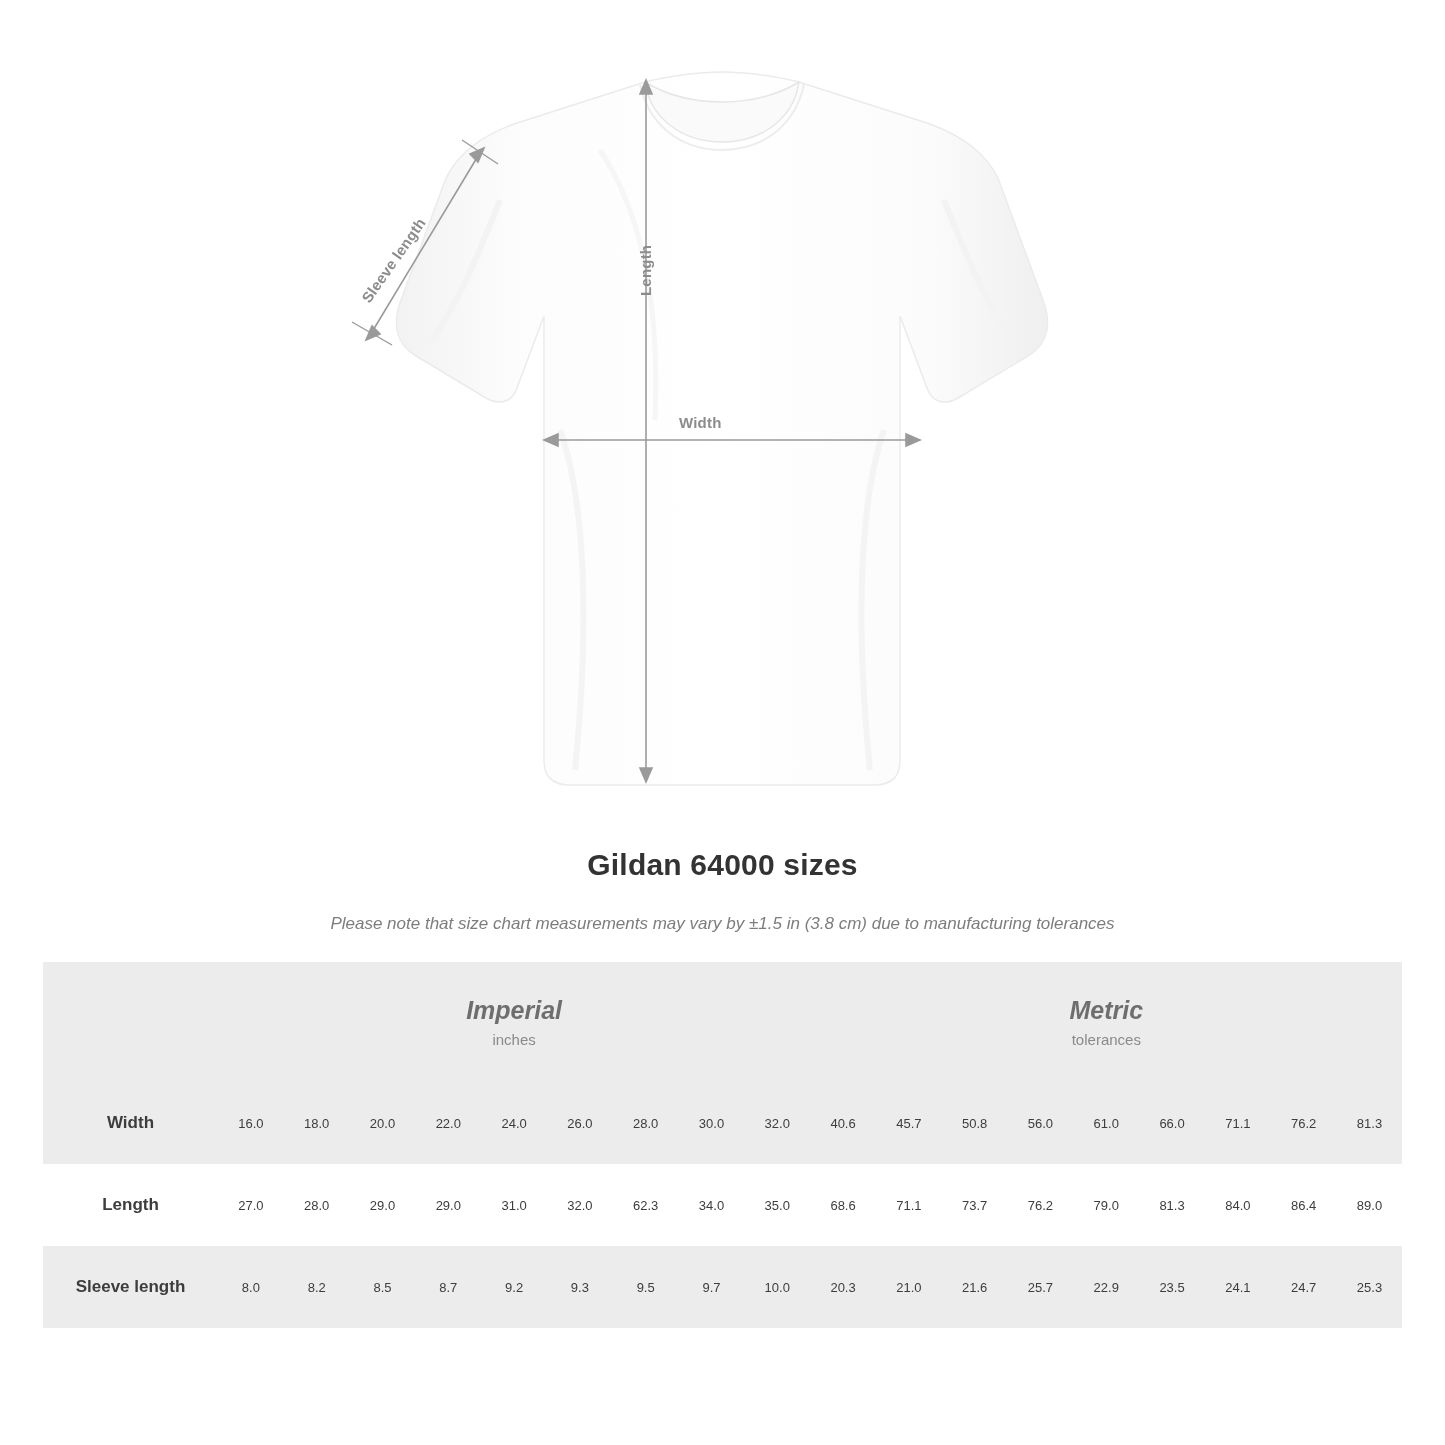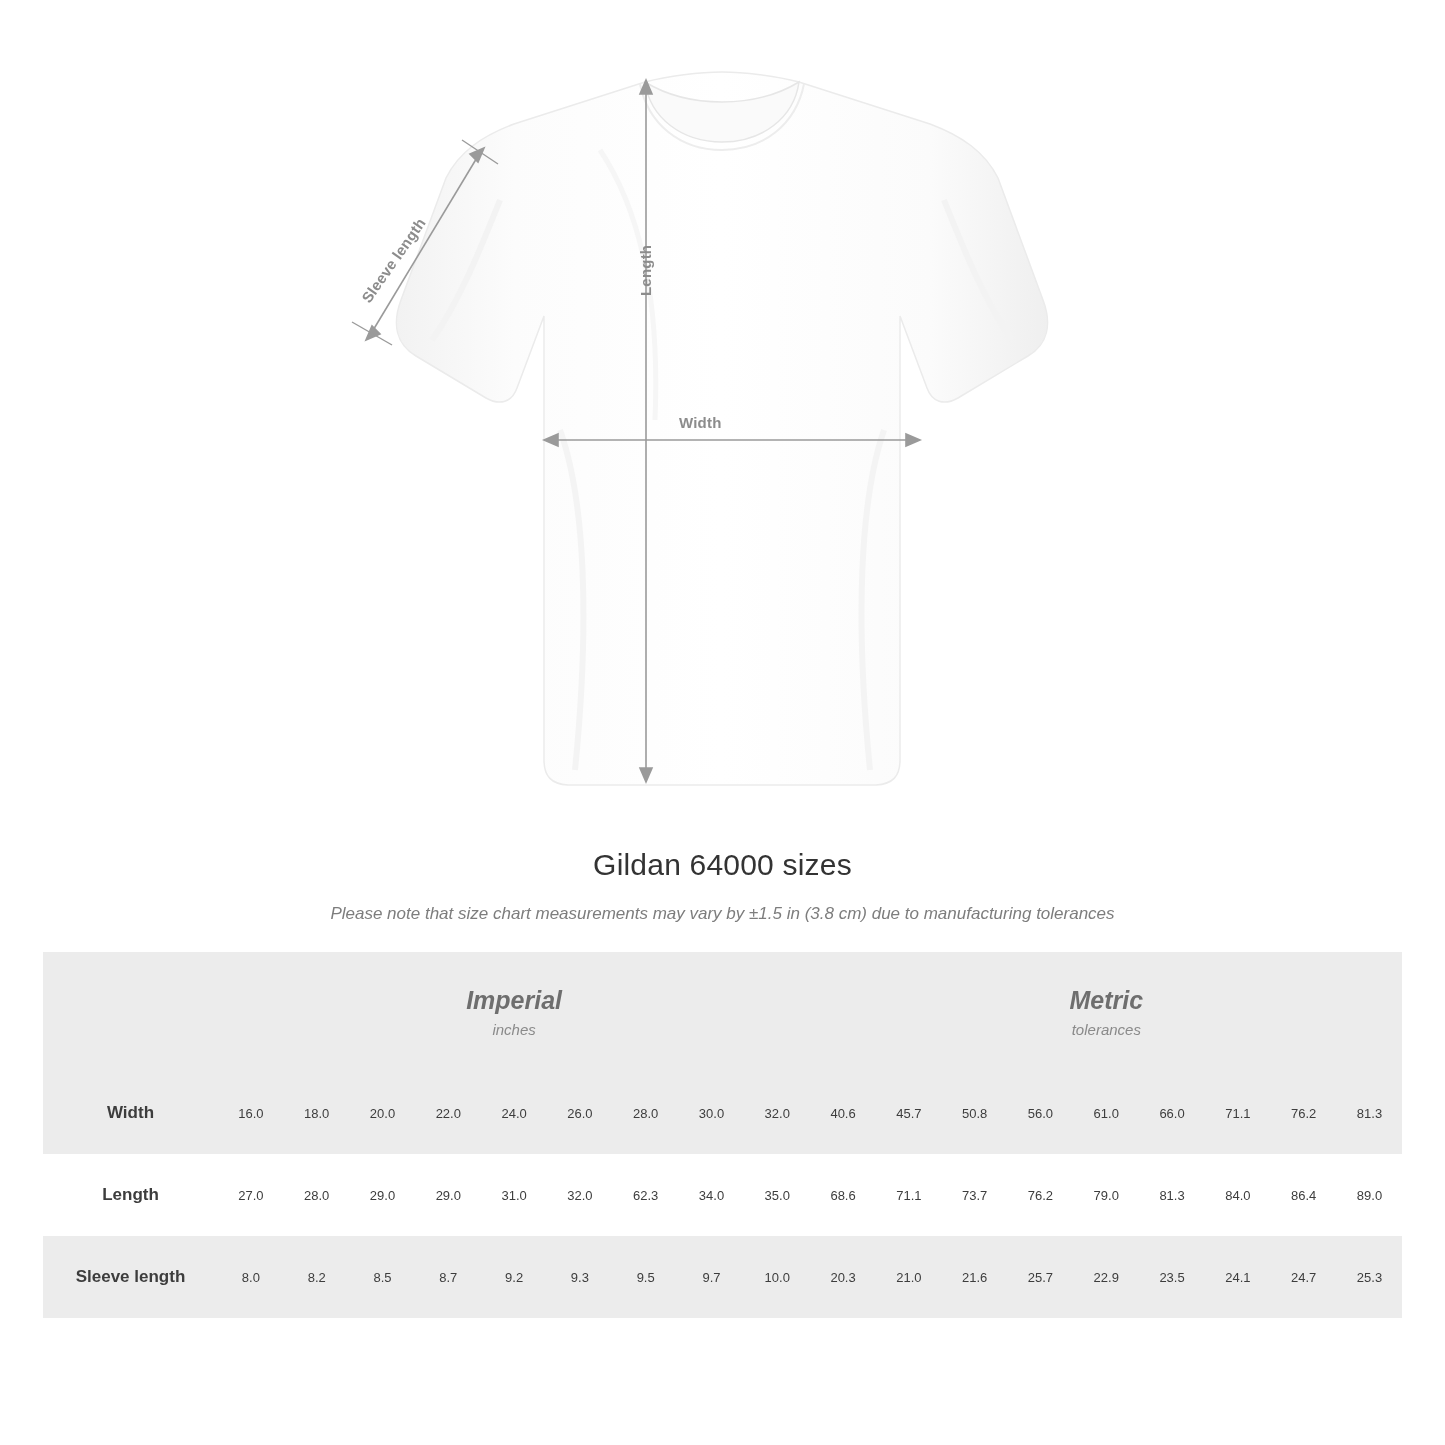--- a/index.html
+++ b/index.html
@@ -54,30 +54,30 @@
     transform-origin: left top;
   }
 
   
   .title-block {
     text-align: center;
     margin-top: 18px;
   }
   .chart-title {
     font-size: 30px;
-    font-weight: normal;
+    font-weight: bold;
     color: #333333;
     margin: 0;
     letter-spacing: 0.2px;
   }
   .chart-note {
     font-size: 17px;
     font-style: italic;
     color: #7d7d7d;
-    margin-top: 22px;
+    margin-top: 32px;
   }
 
   
   .table-wrap {
     margin: 28px 43px 0 43px;
     width: 1359px;
   }
   table.size-table {
     border-collapse: collapse;
     width: 100%;
@@ -98,21 +98,20 @@
   }
   .unit-name {
     font-size: 25px;
     font-style: italic;
     font-weight: bold;
     color: #6e6e6e;
     line-height: 1.15;
   }
   .unit-sub {
     font-size: 15px;
-    font-style: italic;
     color: #8a8a8a;
     margin-top: 6px;
   }
   .unit-blank {
     background: #ececec;
   }
 
   
   .row-head {
     height: 82px;

